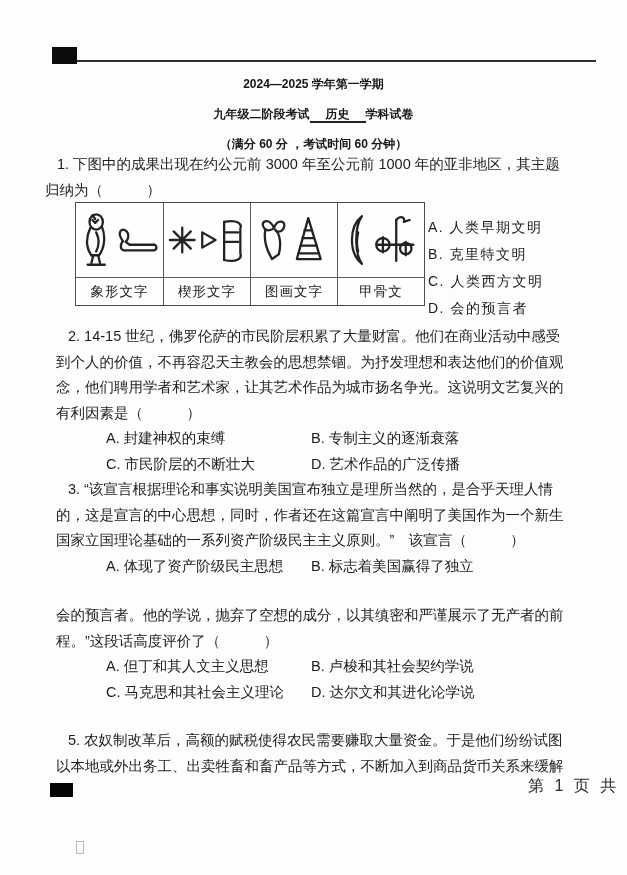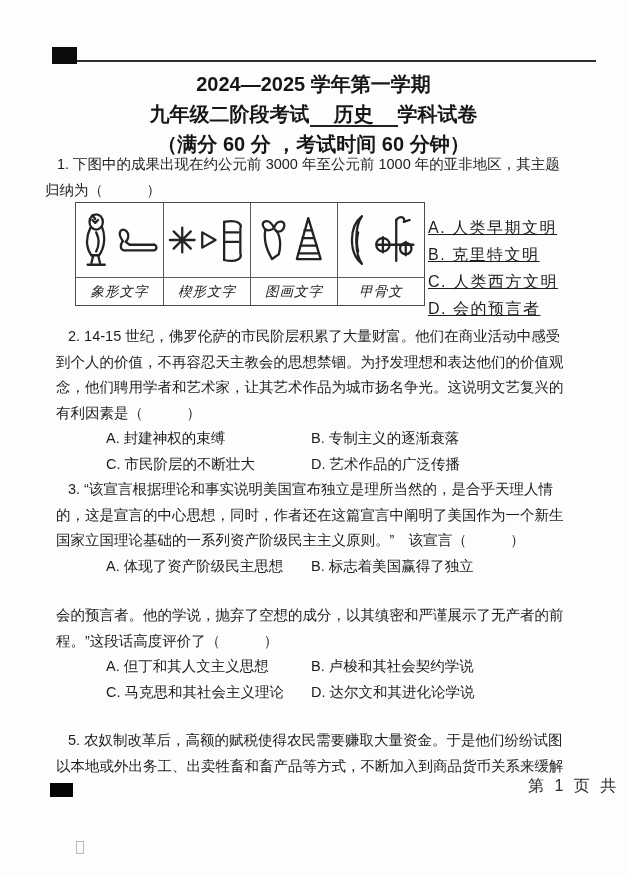--- a/index.html
+++ b/index.html
@@ -17,46 +17,45 @@
   .first-line { text-indent:12px; }
 
   
   .mark-top { left:52px; top:47px; width:25px; height:17px; background:#0c0c0c; }
   .rule-top { left:77px; top:60px; width:519px; height:2px; background:#2e2e2e; }
   .mark-bottom { left:50px; top:783px; width:23px; height:14px; background:#050505; }
   .tofu { left:76px; top:841px; width:8px; height:13px; border:1.5px solid #b7b7b7; }
 
   
   .header { left:0; right:0; top:70px; text-align:center; font-weight:bold; color:#161616; }
-  .header .h-line { line-height:28px; font-size:20px; white-space:nowrap; }
+  .header .h-line { line-height:28px; font-size:12px; white-space:nowrap; }
   .header .h-line + .h-line { margin-top:2px; }
   .subject-underline { border-bottom:2px solid #222; padding:0 4px; }
 
   
   .q1-text { left:45px; top:152px; width:545px; }
   .script-table {
     left:75px; top:202px; width:350px;
     border:1.6px solid #4c4c4c;
     display:grid;
     grid-template-columns:repeat(4, 1fr);
     grid-template-rows:74px 28px;
     background:#fefefe;
   }
   .script-cell { display:flex; align-items:center; justify-content:center; }
   .script-cell + .script-cell { border-left:1.4px solid #5a5a5a; }
   .script-label {
     border-top:1.4px solid #5a5a5a;
     font-size:13.5px; color:#202020;
     display:flex; align-items:center; justify-content:center;
     letter-spacing:1px;
-    font-style:italic;
   }
   .script-label + .script-label { border-left:1.4px solid #5a5a5a; }
   .q1-options { left:428px; top:214px; }
-  .q1-options .line { line-height:27px; font-size:16px; letter-spacing:1.5px;text-decoration:underline; }
+  .q1-options .line { line-height:27px; font-size:14px; letter-spacing:1.5px; }
 
   
   .qblock { left:56px; width:548px; }
   .q2 { top:324px; }
   .q3 { top:477px; }
   .q4 { top:603px; }
   .q5 { top:728px; }
   .opt-row { white-space:nowrap; line-height:25.5px; }
   .opt-left { display:inline-block; margin-left:50px; width:205px; }
   .opt-right { display:inline-block; }

